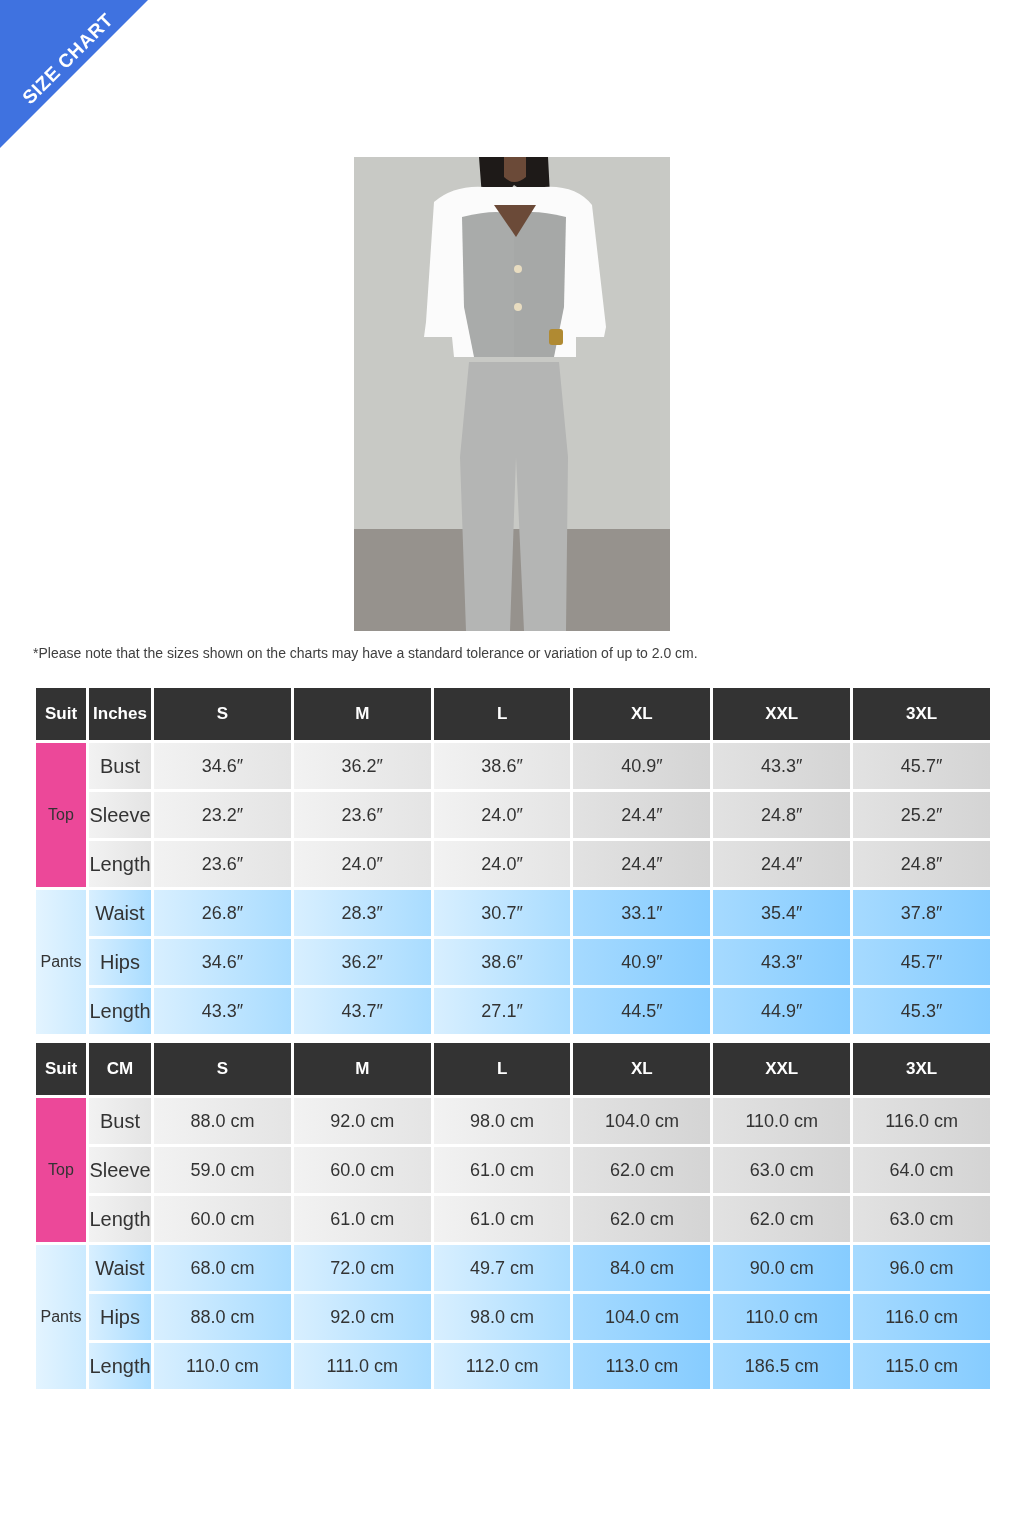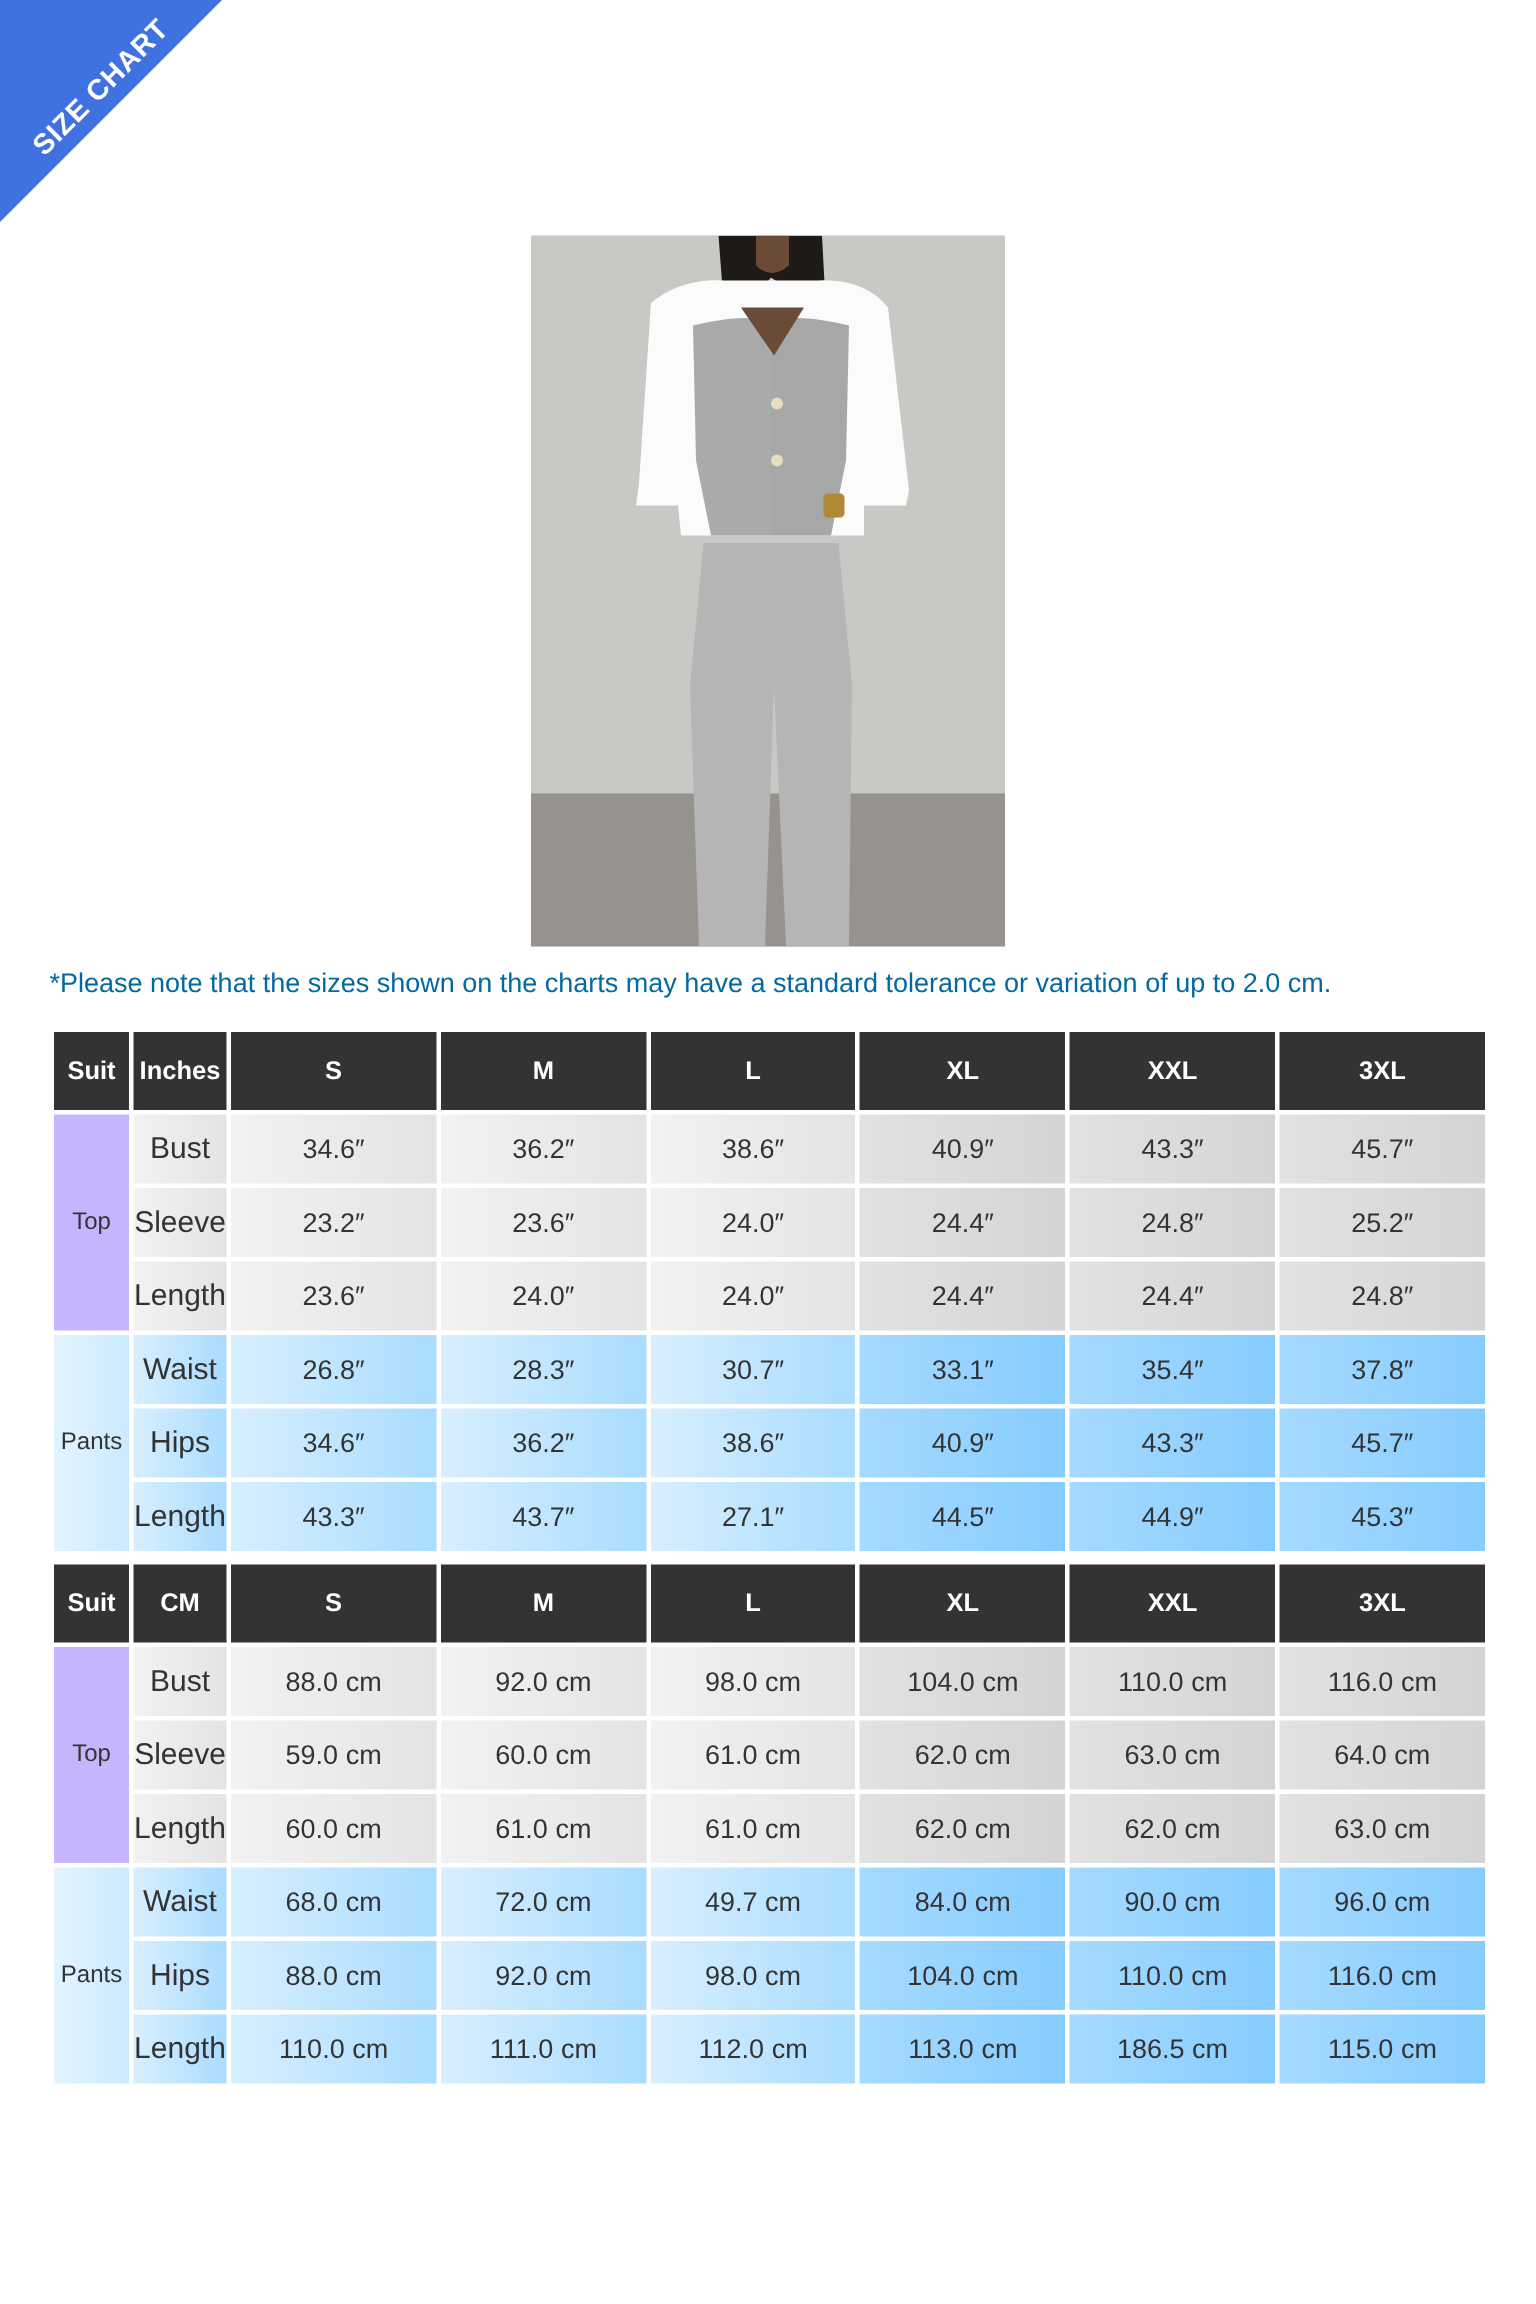--- a/index.html
+++ b/index.html
@@ -5,30 +5,30 @@
   html, body { margin:0; padding:0; }
   body { width:1024px; height:1536px; background:#ffffff; position:relative; overflow:hidden; font-family:"Liberation Sans", "DejaVu Sans", sans-serif; }
 
   .corner { position:absolute; left:0; top:0; width:150px; height:150px; overflow:hidden; }
   .corner .tri { position:absolute; left:0; top:0; width:0; height:0; border-top:148px solid #3f72e0; border-right:148px solid transparent; }
   .corner .label { position:absolute; left:-12px; top:48px; width:160px; text-align:center; transform:rotate(-45deg); color:#fff; font-weight:bold; font-size:19px; letter-spacing:0.5px; }
 
   .photo { position:absolute; left:354px; top:157px; width:316px; height:474px; overflow:hidden; background:linear-gradient(#c9cac6 0%, #c4c5c1 78%, #8f8c88 80%, #9a9792 100%); }
   .photo svg { display:block; }
 
-  .note { position:absolute; left:33px; top:645px; color:#0369a1; font-size:18px; }
+  .note { position:absolute; left:33px; top:645px; color:#404040; font-size:14px; }
 
   table.chart { position:absolute; left:33px; border-collapse:separate; border-spacing:3px; width:960px; table-layout:fixed; }
   table.chart td, table.chart th { text-align:center; padding:0; }
   table.chart th { background:#333333; color:#fff; font-weight:bold; font-size:17px; height:52px; }
   table.chart td { height:46px; color:#333; font-size:18px; }
   table.chart td.sub { font-size:20px; color:#333; }
   table.chart td.grp { font-size:16px; color:#333; }
   tr.top td { background:linear-gradient(90deg,#f2f2f2,#e4e4e4); }
-  tr.top td.grp { background:#c4b5fd; }
+  tr.top td.grp { background:#ec4899; }
   tr.pants td { background:linear-gradient(90deg,#d8efff,#a9dcff); }
   tr.pants td.grp { background:linear-gradient(90deg,#e3f4ff,#cbeaff); }
   tr.top td.c4, tr.top td.c5, tr.top td.c6 { background:linear-gradient(90deg,#e2e2e2,#d4d4d4); }
   tr.pants td.c4, tr.pants td.c5, tr.pants td.c6 { background:linear-gradient(90deg,#a6daff,#86ccff); }
   #tbl-in { top:685px; }
   #tbl-cm { top:1040px; }
 </style>
 </head>
 <body>
 

